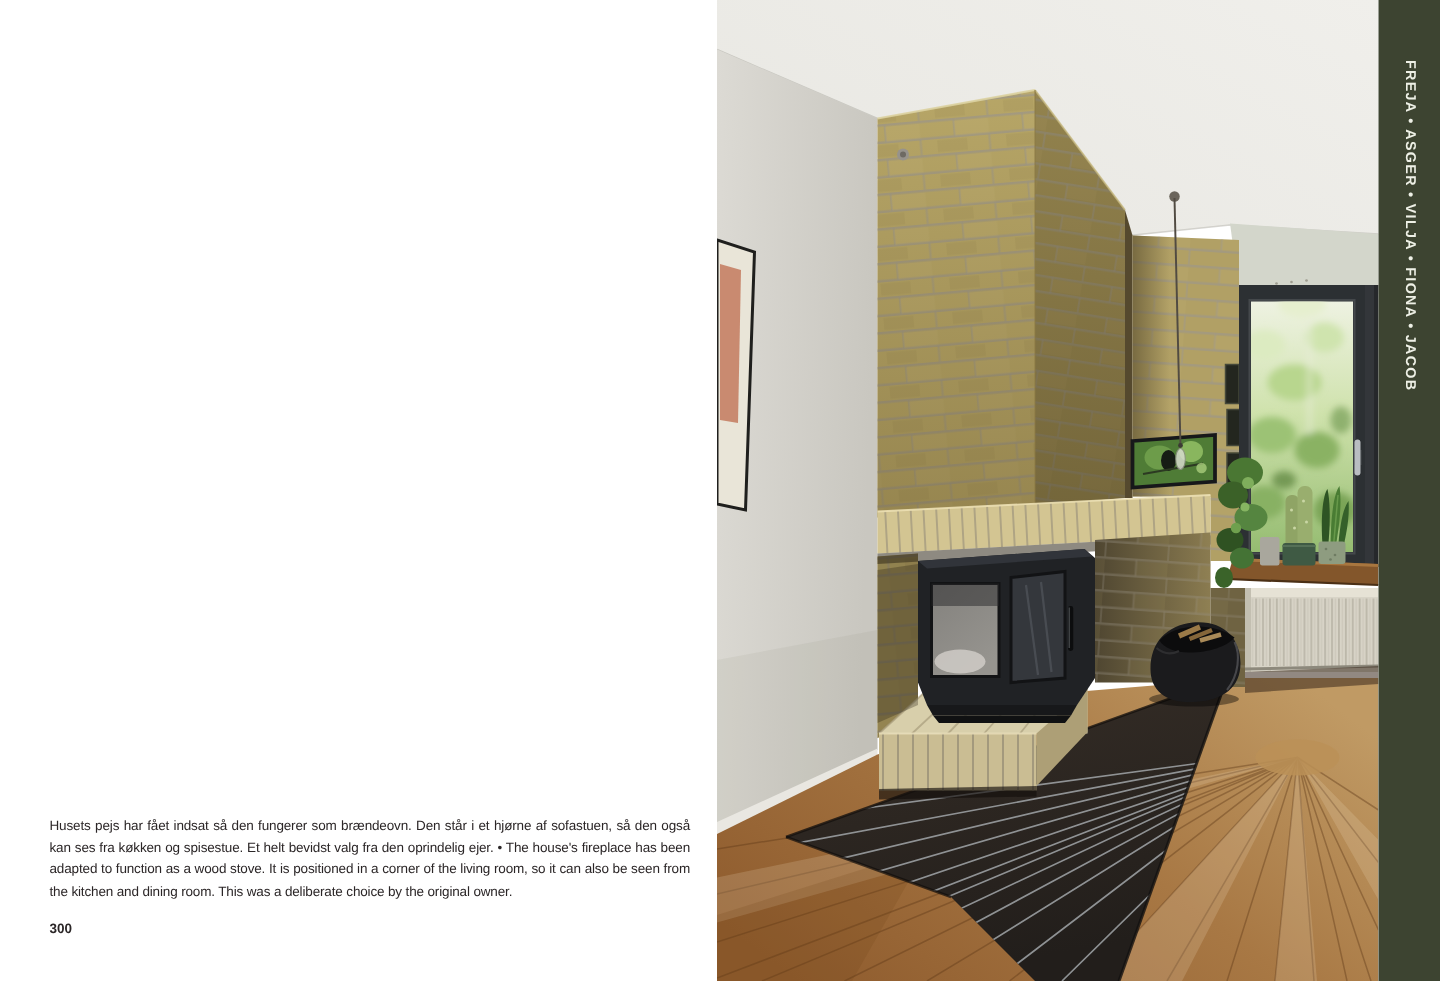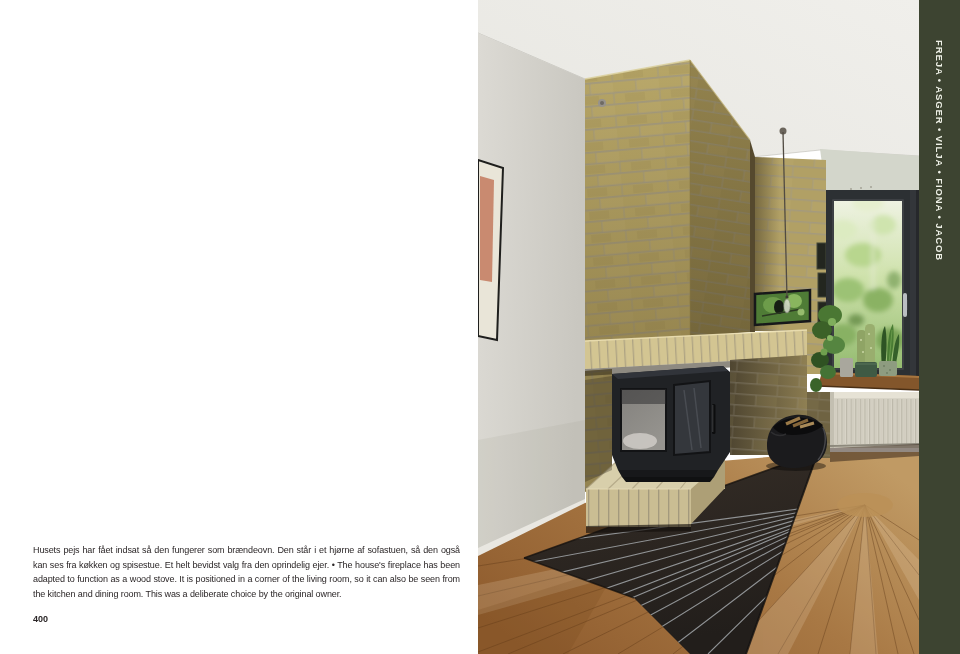--- a/index.html
+++ b/index.html
@@ -30,21 +30,21 @@
     color:#eef0e6;font-size:9.5px;font-weight:700;letter-spacing:0.9px;
   }
 </style>
 </head>
 <body>
 
 <div class="spread">
 
   <div>
     <div class="caption" style="color: rgb(43, 38, 39);">Husets pejs har fået indsat så den fungerer som brændeovn. Den står i et hjørne af sofastuen, så den også kan ses fra køkken og spisestue. Et helt bevidst valg fra den oprindelig ejer. • The house's fireplace has been adapted to function as a wood stove. It is positioned in a corner of the living room, so it can also be seen from the kitchen and dining room. This was a deliberate choice by the original owner.</div>
-    <div class="pagenum">400</div>
+    <div class="pagenum">300</div>
   </div>
 
   <div class="photo">
   <svg width="441" height="654" viewBox="0 0 441 654" xmlns="http://www.w3.org/2000/svg">
     <defs>
       <linearGradient id="ceilGrad" x1="1" y1="0" x2="0" y2="0.7">
         <stop offset="0" stop-color="#f0efeb"></stop>
         <stop offset="1" stop-color="#e9e8e3"></stop>
       </linearGradient>
       <linearGradient id="wallLGrad" x1="0" y1="0" x2="1" y2="0.15">

